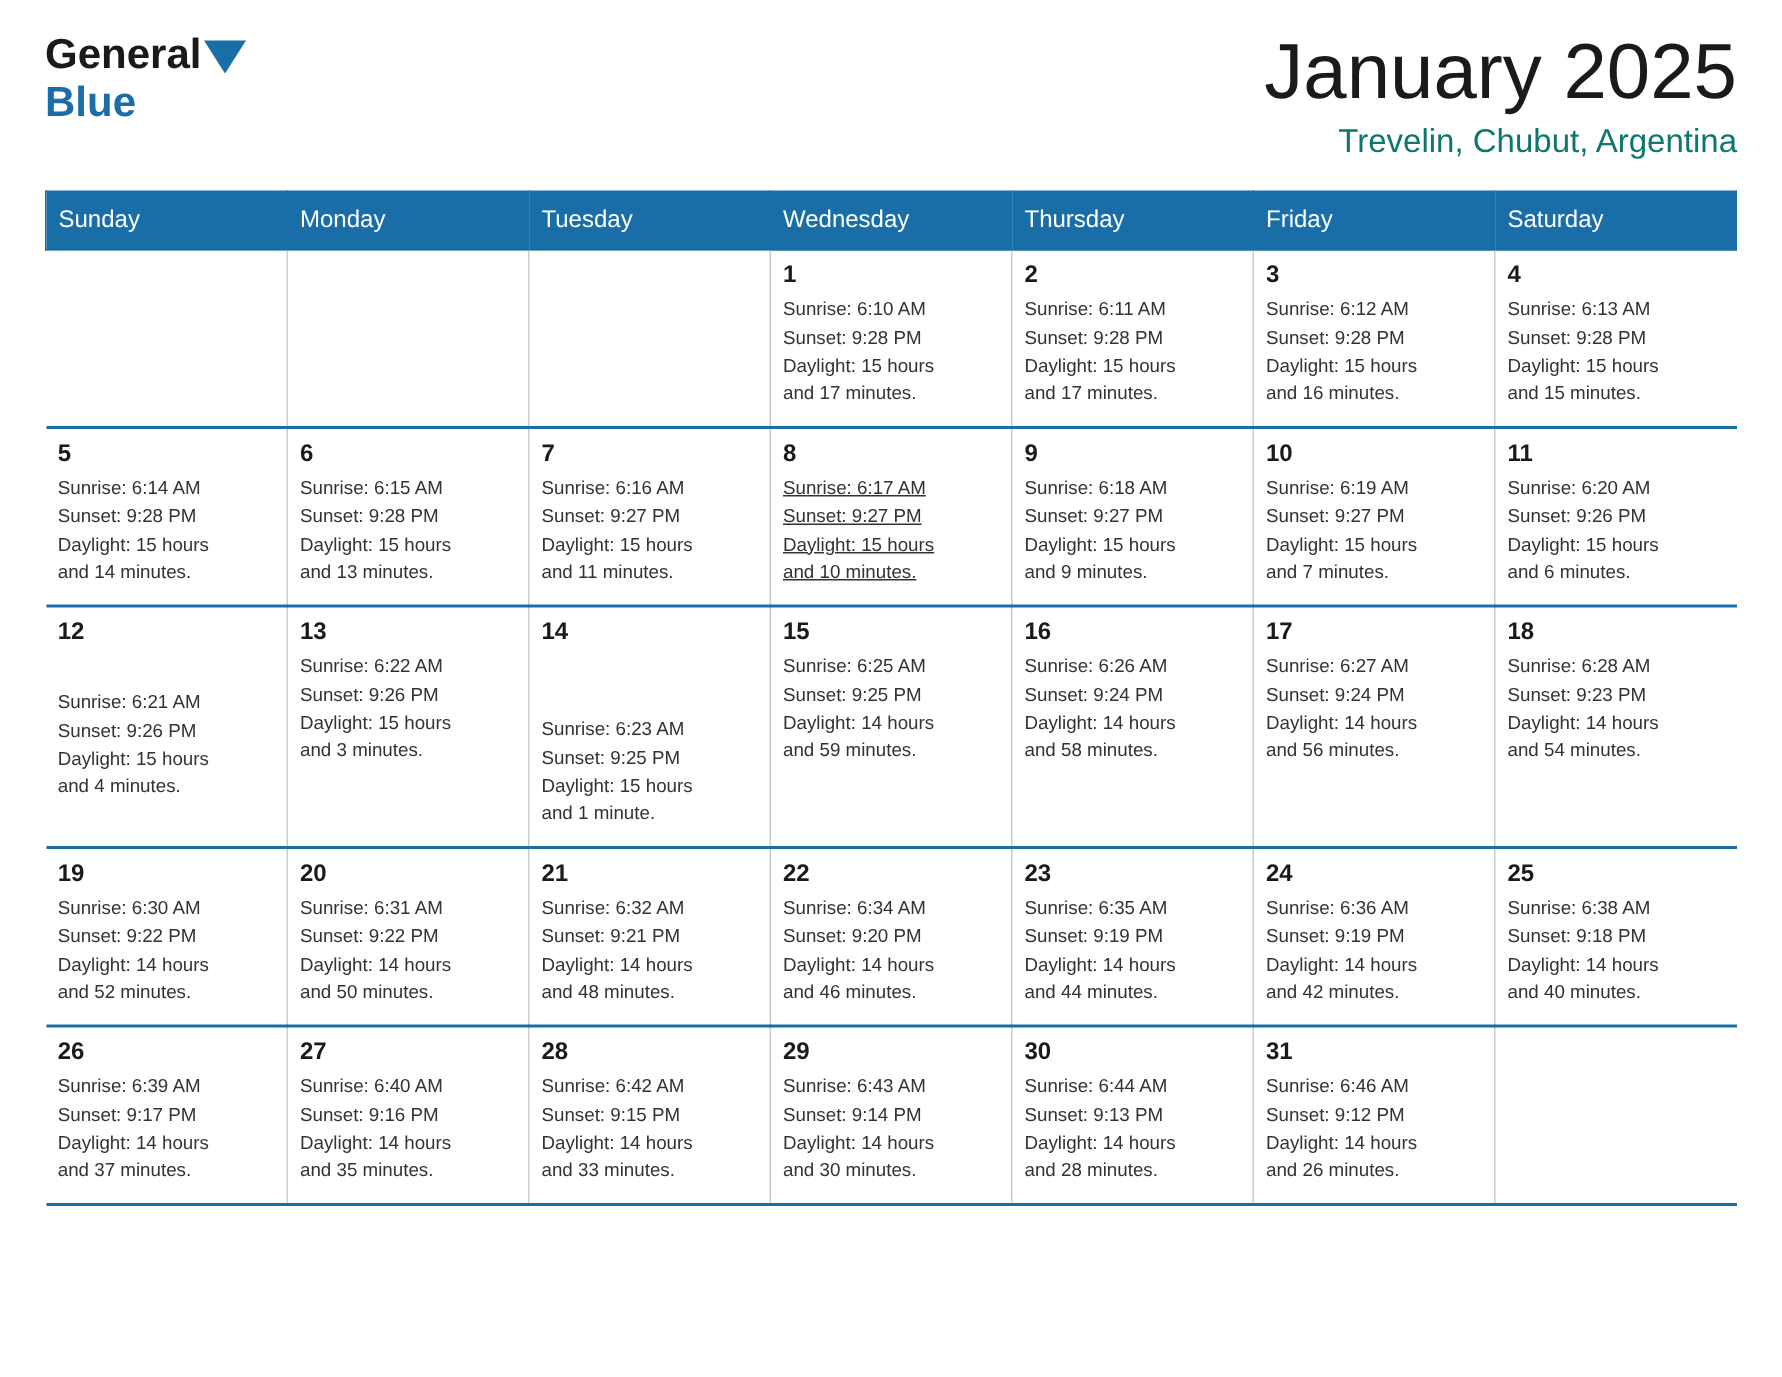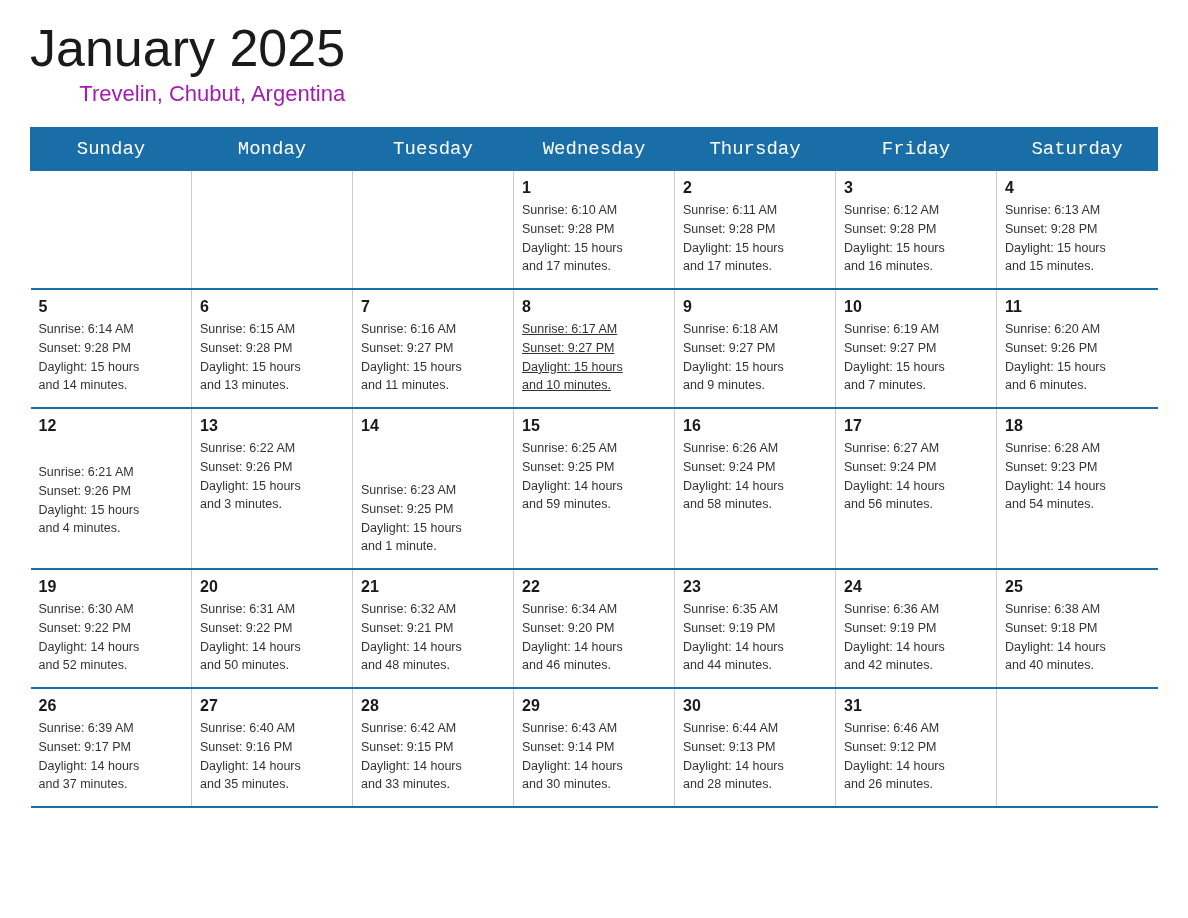--- a/index.html
+++ b/index.html
@@ -41,38 +41,37 @@
     }
     .title-block h1 {
       font-size: 52px;
       font-weight: normal;
       color: #1a1a1a;
       line-height: 1.1;
     }
     .title-block h2 {
       font-size: 22px;
       font-weight: normal;
-      color: #a21caf;
+      color: #0f766e;
       margin-top: 4px;
     }
     .calendar-table {
       width: 100%;
       border-collapse: collapse;
     }
     .calendar-table thead tr {
       background-color: #1a6ea8;
     }
     .calendar-table thead th {
       color: #fff;
-      font-size: 19px;
+      font-size: 16px;
       font-weight: normal;
       padding: 10px 8px;
-      text-align: center;
+      text-align: left;
       border: 1px solid #1a6ea8;
-      font-family: Liberation Mono, monospace;
     }
     .calendar-table tbody tr {
       border-bottom: 2px solid #1a6ea8;
     }
     .calendar-table tbody td {
       vertical-align: top;
       padding: 8px 8px 12px 8px;
       font-size: 13px;
       color: #333;
       border-right: 1px solid #ccc;
@@ -104,20 +103,27 @@
     }
     .logo-top-row {
       display: flex;
       align-items: center;
     }
   </style>
 </head>
 <body>
 
 <div class="header">
+  <div class="logo-wrapper">
+    <div class="logo-top-row">
+      <span class="logo-text-general">General</span>
+      <span class="logo-triangle"></span>
+    </div>
+    <span class="logo-blue">Blue</span>
+  </div>
   <div class="title-block">
     <h1>January 2025</h1>
     <h2>Trevelin, Chubut, Argentina</h2>
   </div>
 </div>
 
 <table class="calendar-table">
   <thead>
     <tr>
     <th>Sunday</th>

